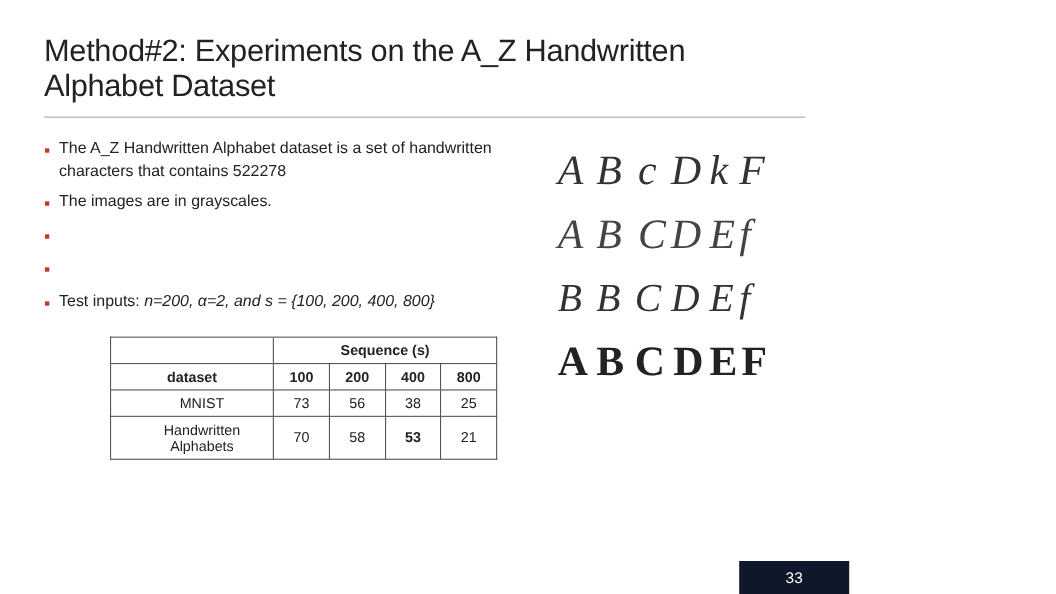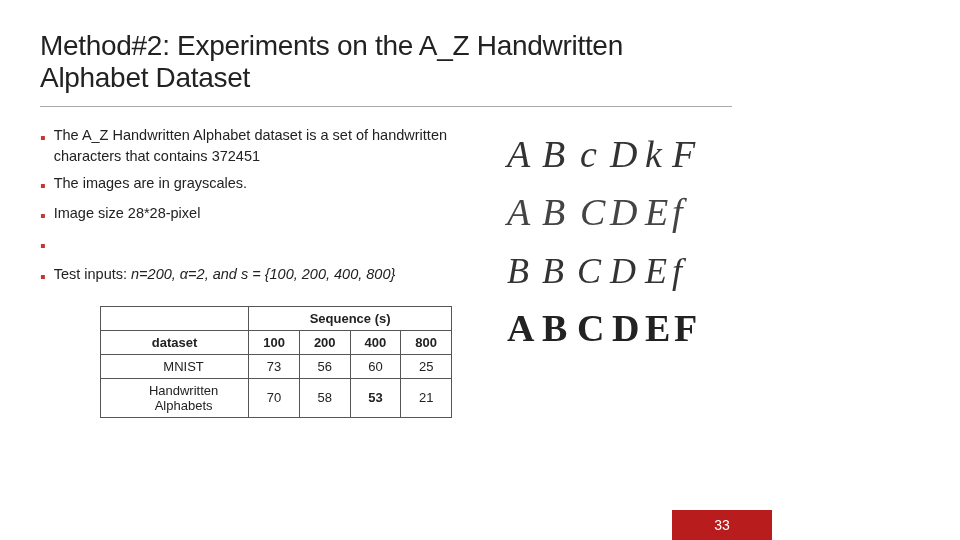--- a/index.html
+++ b/index.html
@@ -120,21 +120,21 @@
       gap: 8px;
       margin-bottom: 6px;
     }
 
     .footer-bar {
       position: absolute;
       bottom: 0;
       right: 0;
       width: 100px;
       height: 30px;
-      background: #b91c1c;
+      background: #0f172a;
       display: flex;
       align-items: center;
       justify-content: center;
     }
 
     .footer-number {
       color: #fff;
       font-size: 14px;
       font-weight: 500;
     }
@@ -155,29 +155,28 @@
 
   <h1 class="title">Method#2: Experiments on the A_Z Handwritten Alphabet Dataset</h1>
   <hr class="divider">
 
   <div class="content-area">
 
     <div class="left-panel">
       <ul class="bullet-list">
         <li>
           <span class="bullet-icon">▪</span>
-          <span>The A_Z Handwritten Alphabet dataset is a set of handwritten characters that contains 372451</span>
+          <span>The A_Z Handwritten Alphabet dataset is a set of handwritten characters that contains 522278</span>
         </li>
         <li>
           <span class="bullet-icon">▪</span>
           <span>The images are in grayscales.</span>
         </li>
         <li>
           <span class="bullet-icon">▪</span>
-          <span>Image size 28*28-pixel</span>
         </li>
         <li>
           <span class="bullet-icon">▪</span>
         </li>
         <li>
           <span class="bullet-icon">▪</span>
           <span>
             <span>Test inputs: </span><em>n=200, α=2, and s = {100, 200, 400, 800}</em>
           </span>
         </li>
@@ -196,21 +195,21 @@
               <th>200</th>
               <th>400</th>
               <th>800</th>
             </tr>
           </thead>
           <tbody>
             <tr>
               <td>MNIST</td>
               <td>73</td>
               <td>56</td>
-              <td>60</td>
+              <td>38</td>
               <td>25</td>
             </tr>
             <tr>
               <td>Handwritten Alphabets</td>
               <td>70</td>
               <td>58</td>
               <td style="font-weight:bold;">53</td>
               <td>21</td>
             </tr>
           </tbody>

